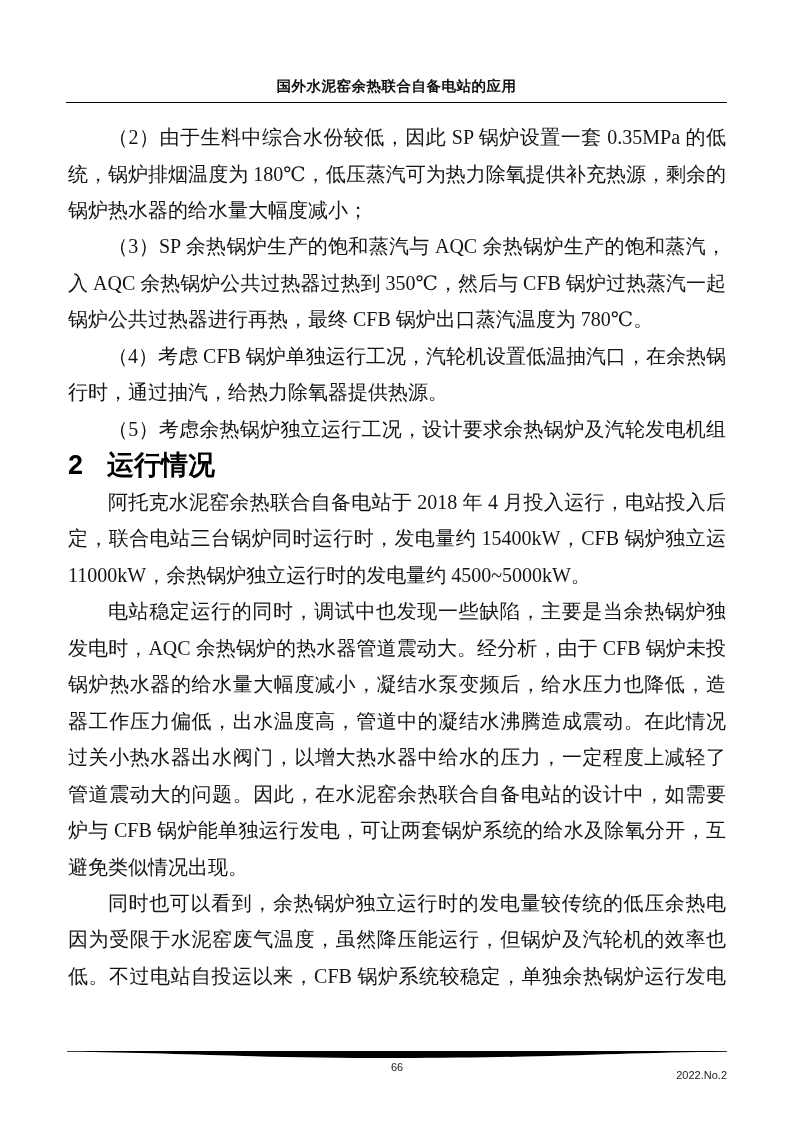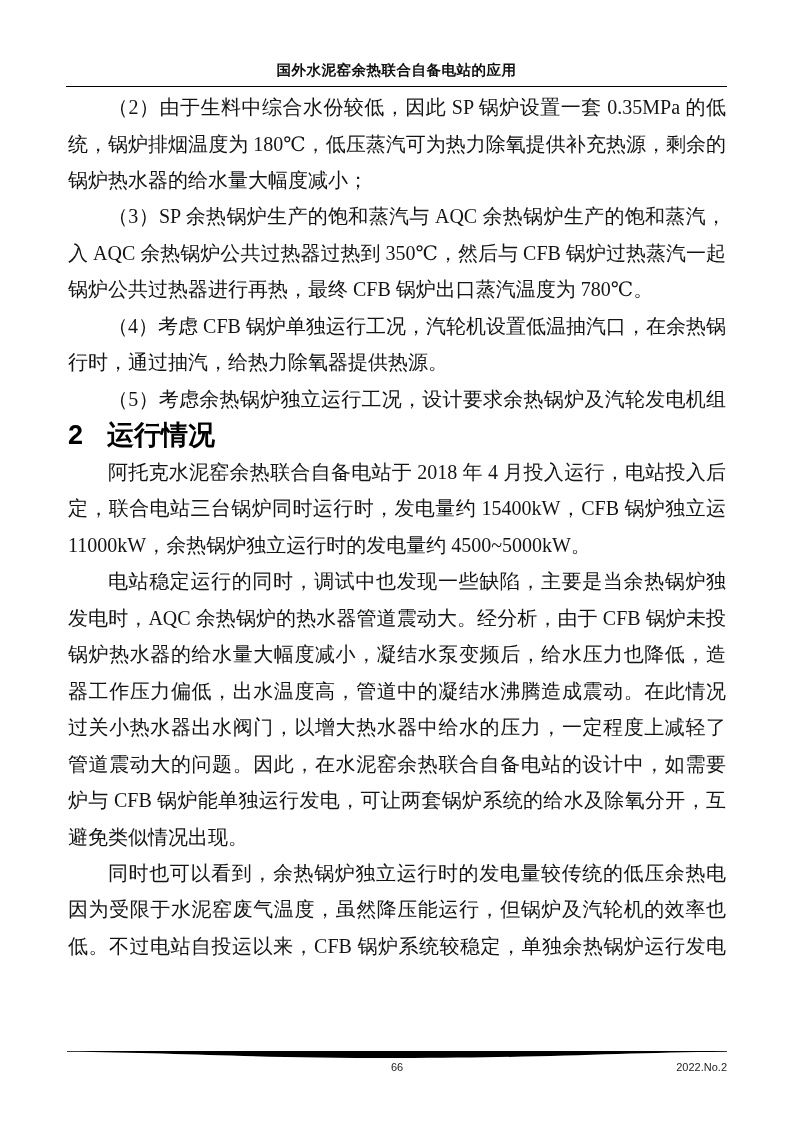--- a/index.html
+++ b/index.html
@@ -7,21 +7,21 @@
     width: 793px;
     height: 1122px;
     background: #ffffff;
     position: relative;
     overflow: hidden;
     box-sizing: border-box;
     font-family: "Liberation Serif", "DejaVu Serif", serif;
     color: #141414;
   }
   .page-header {
-    margin: 0 66px;
+    margin: 16px 66px;
     padding-top: 63px;
     text-align: center;
   }
   .header-title {
     font-family: "Liberation Sans", "DejaVu Sans", sans-serif;
     font-size: 14.5px;
     line-height: 15px;
     font-weight: 600;
     letter-spacing: 0.5px;
     color: #101010;
@@ -63,21 +63,21 @@
   .footer-meta {
     position: relative;
     margin-top: 2px;
     height: 16px;
     font-family: "Liberation Sans", "DejaVu Sans", sans-serif;
     font-size: 11px;
     line-height: 15px;
     color: #1c1c1c;
   }
   .page-number { position: absolute; left: 0; right: 0; text-align: center; }
-  .issue-number { position: absolute; right: 0; top: 0; }
+  .issue-number { position: absolute; right: 0; top: 8px; }
 </style>
 </head>
 <body>
 
 <header class="page-header">
   <div class="header-title">国外水泥窑余热联合自备电站的应用</div>
   <div class="header-rule"></div>
 </header>
 
 <main class="body-text">

